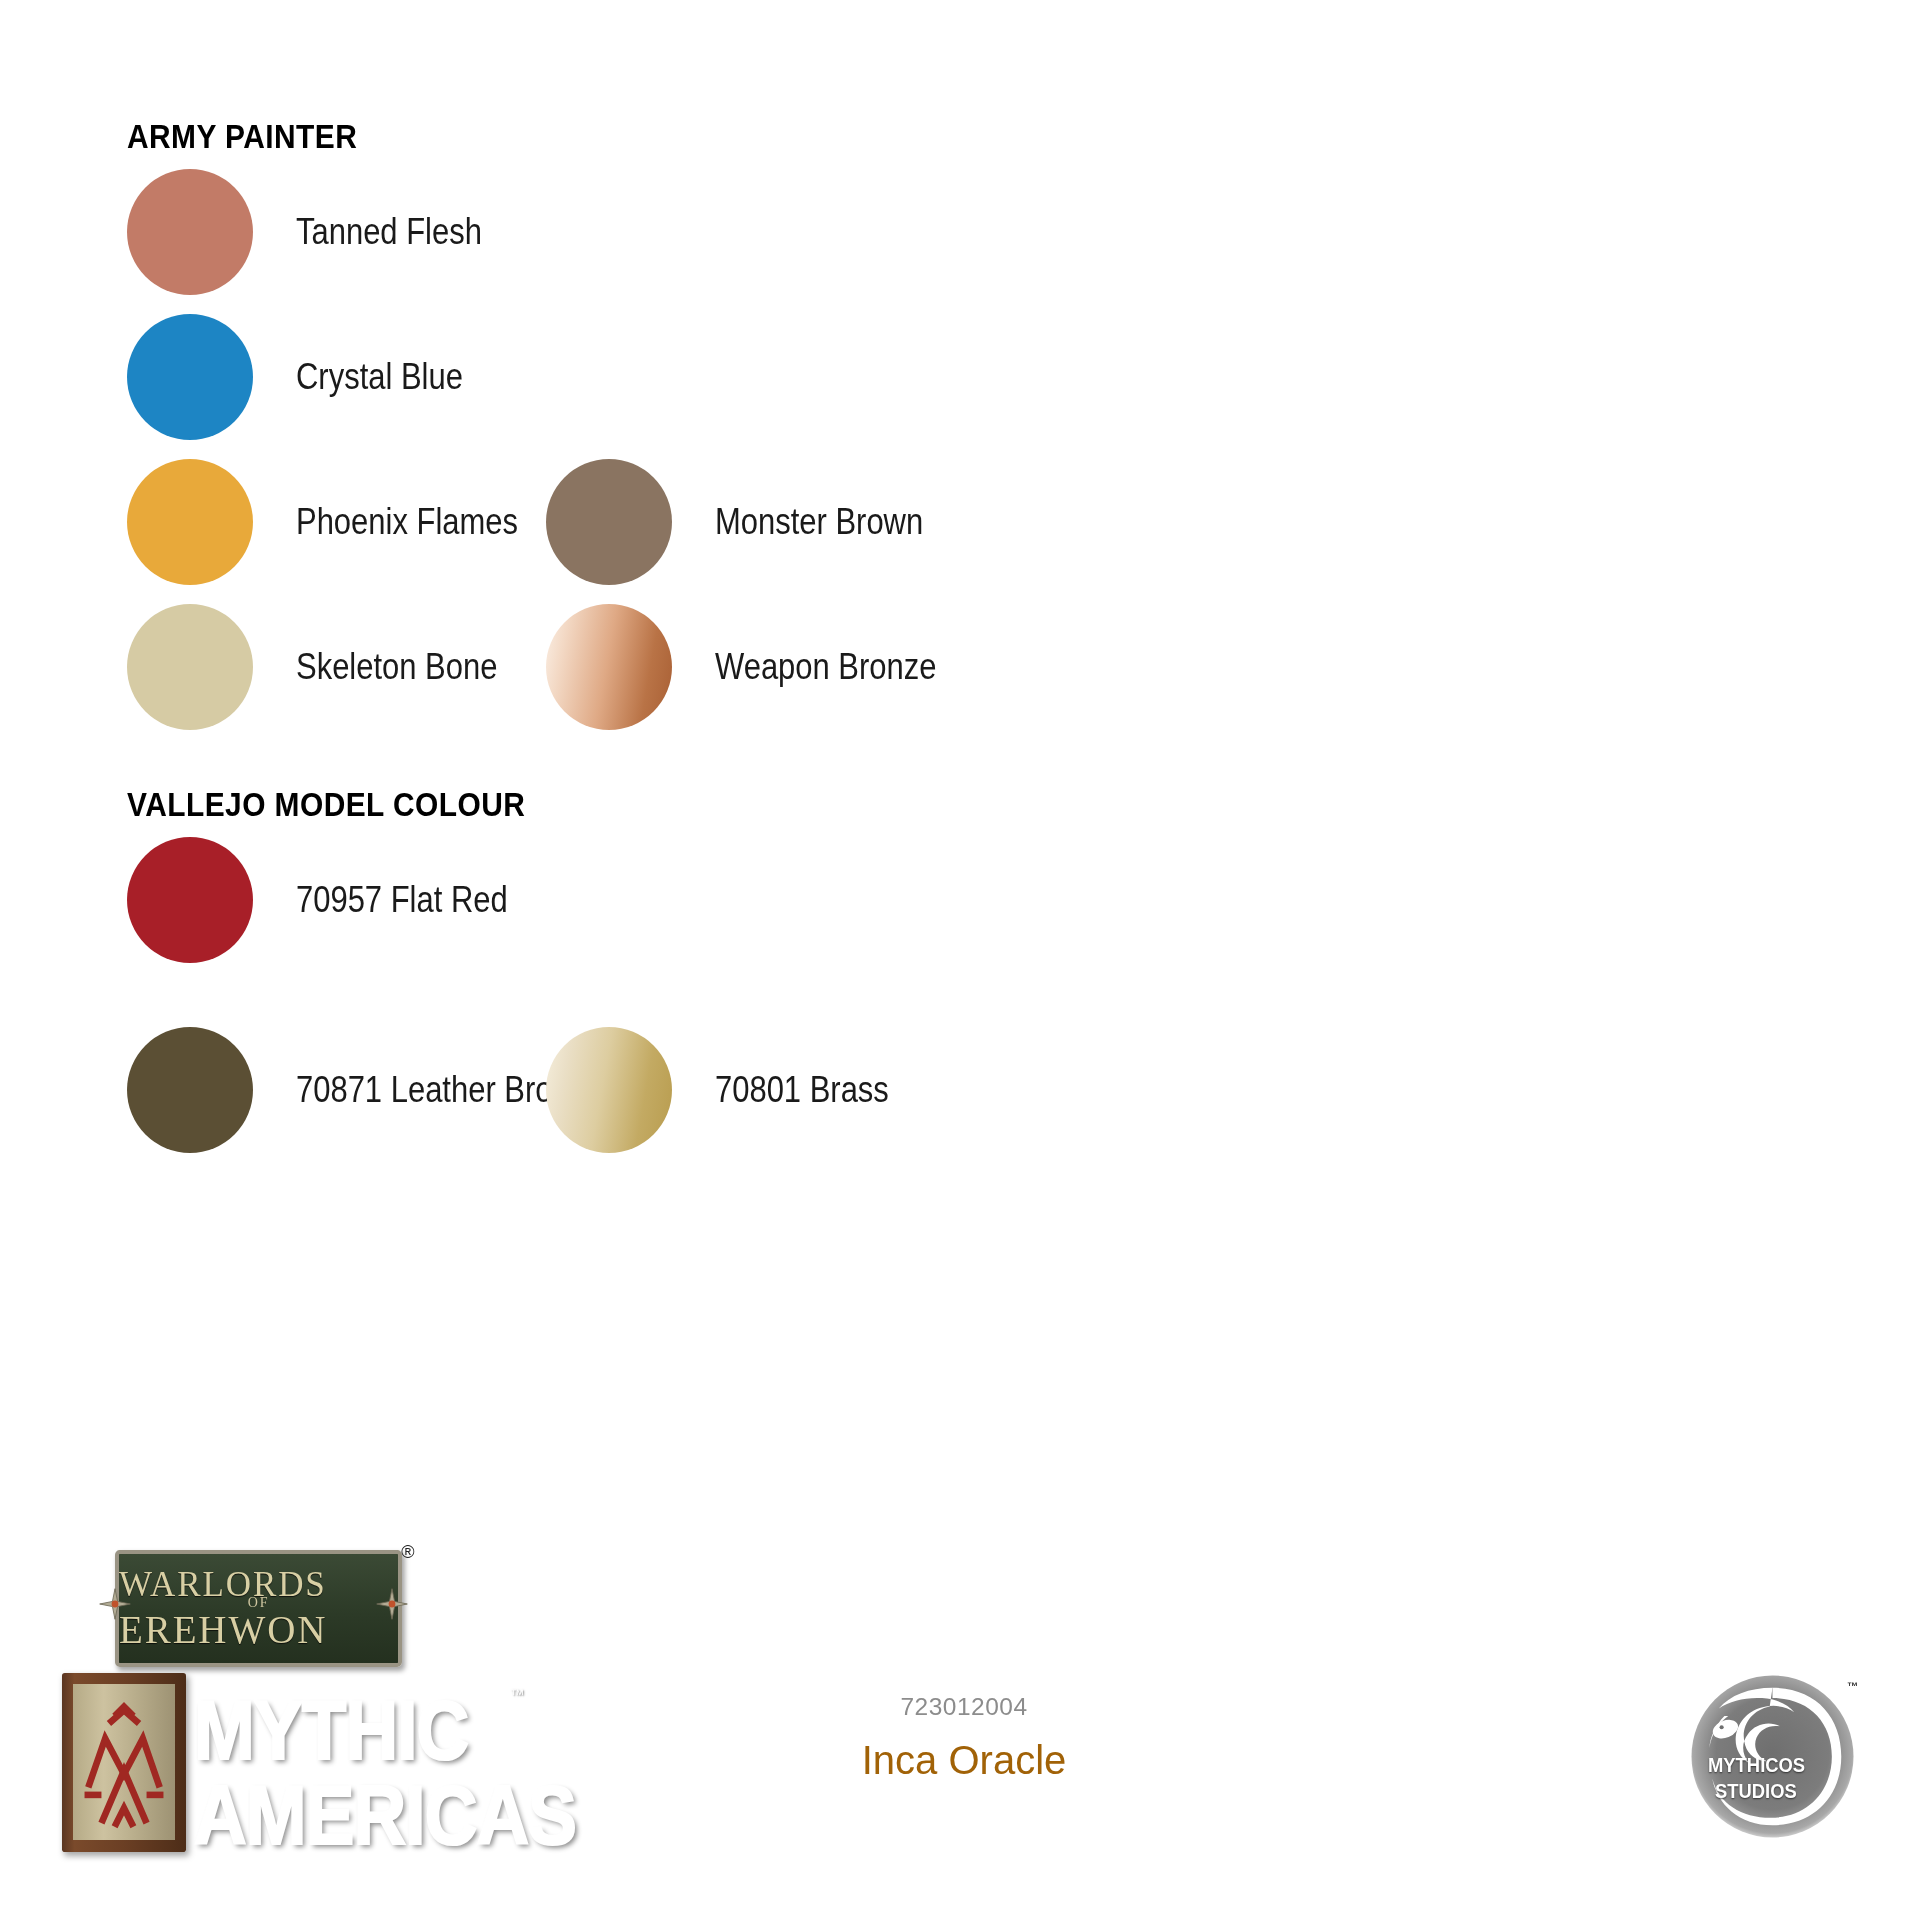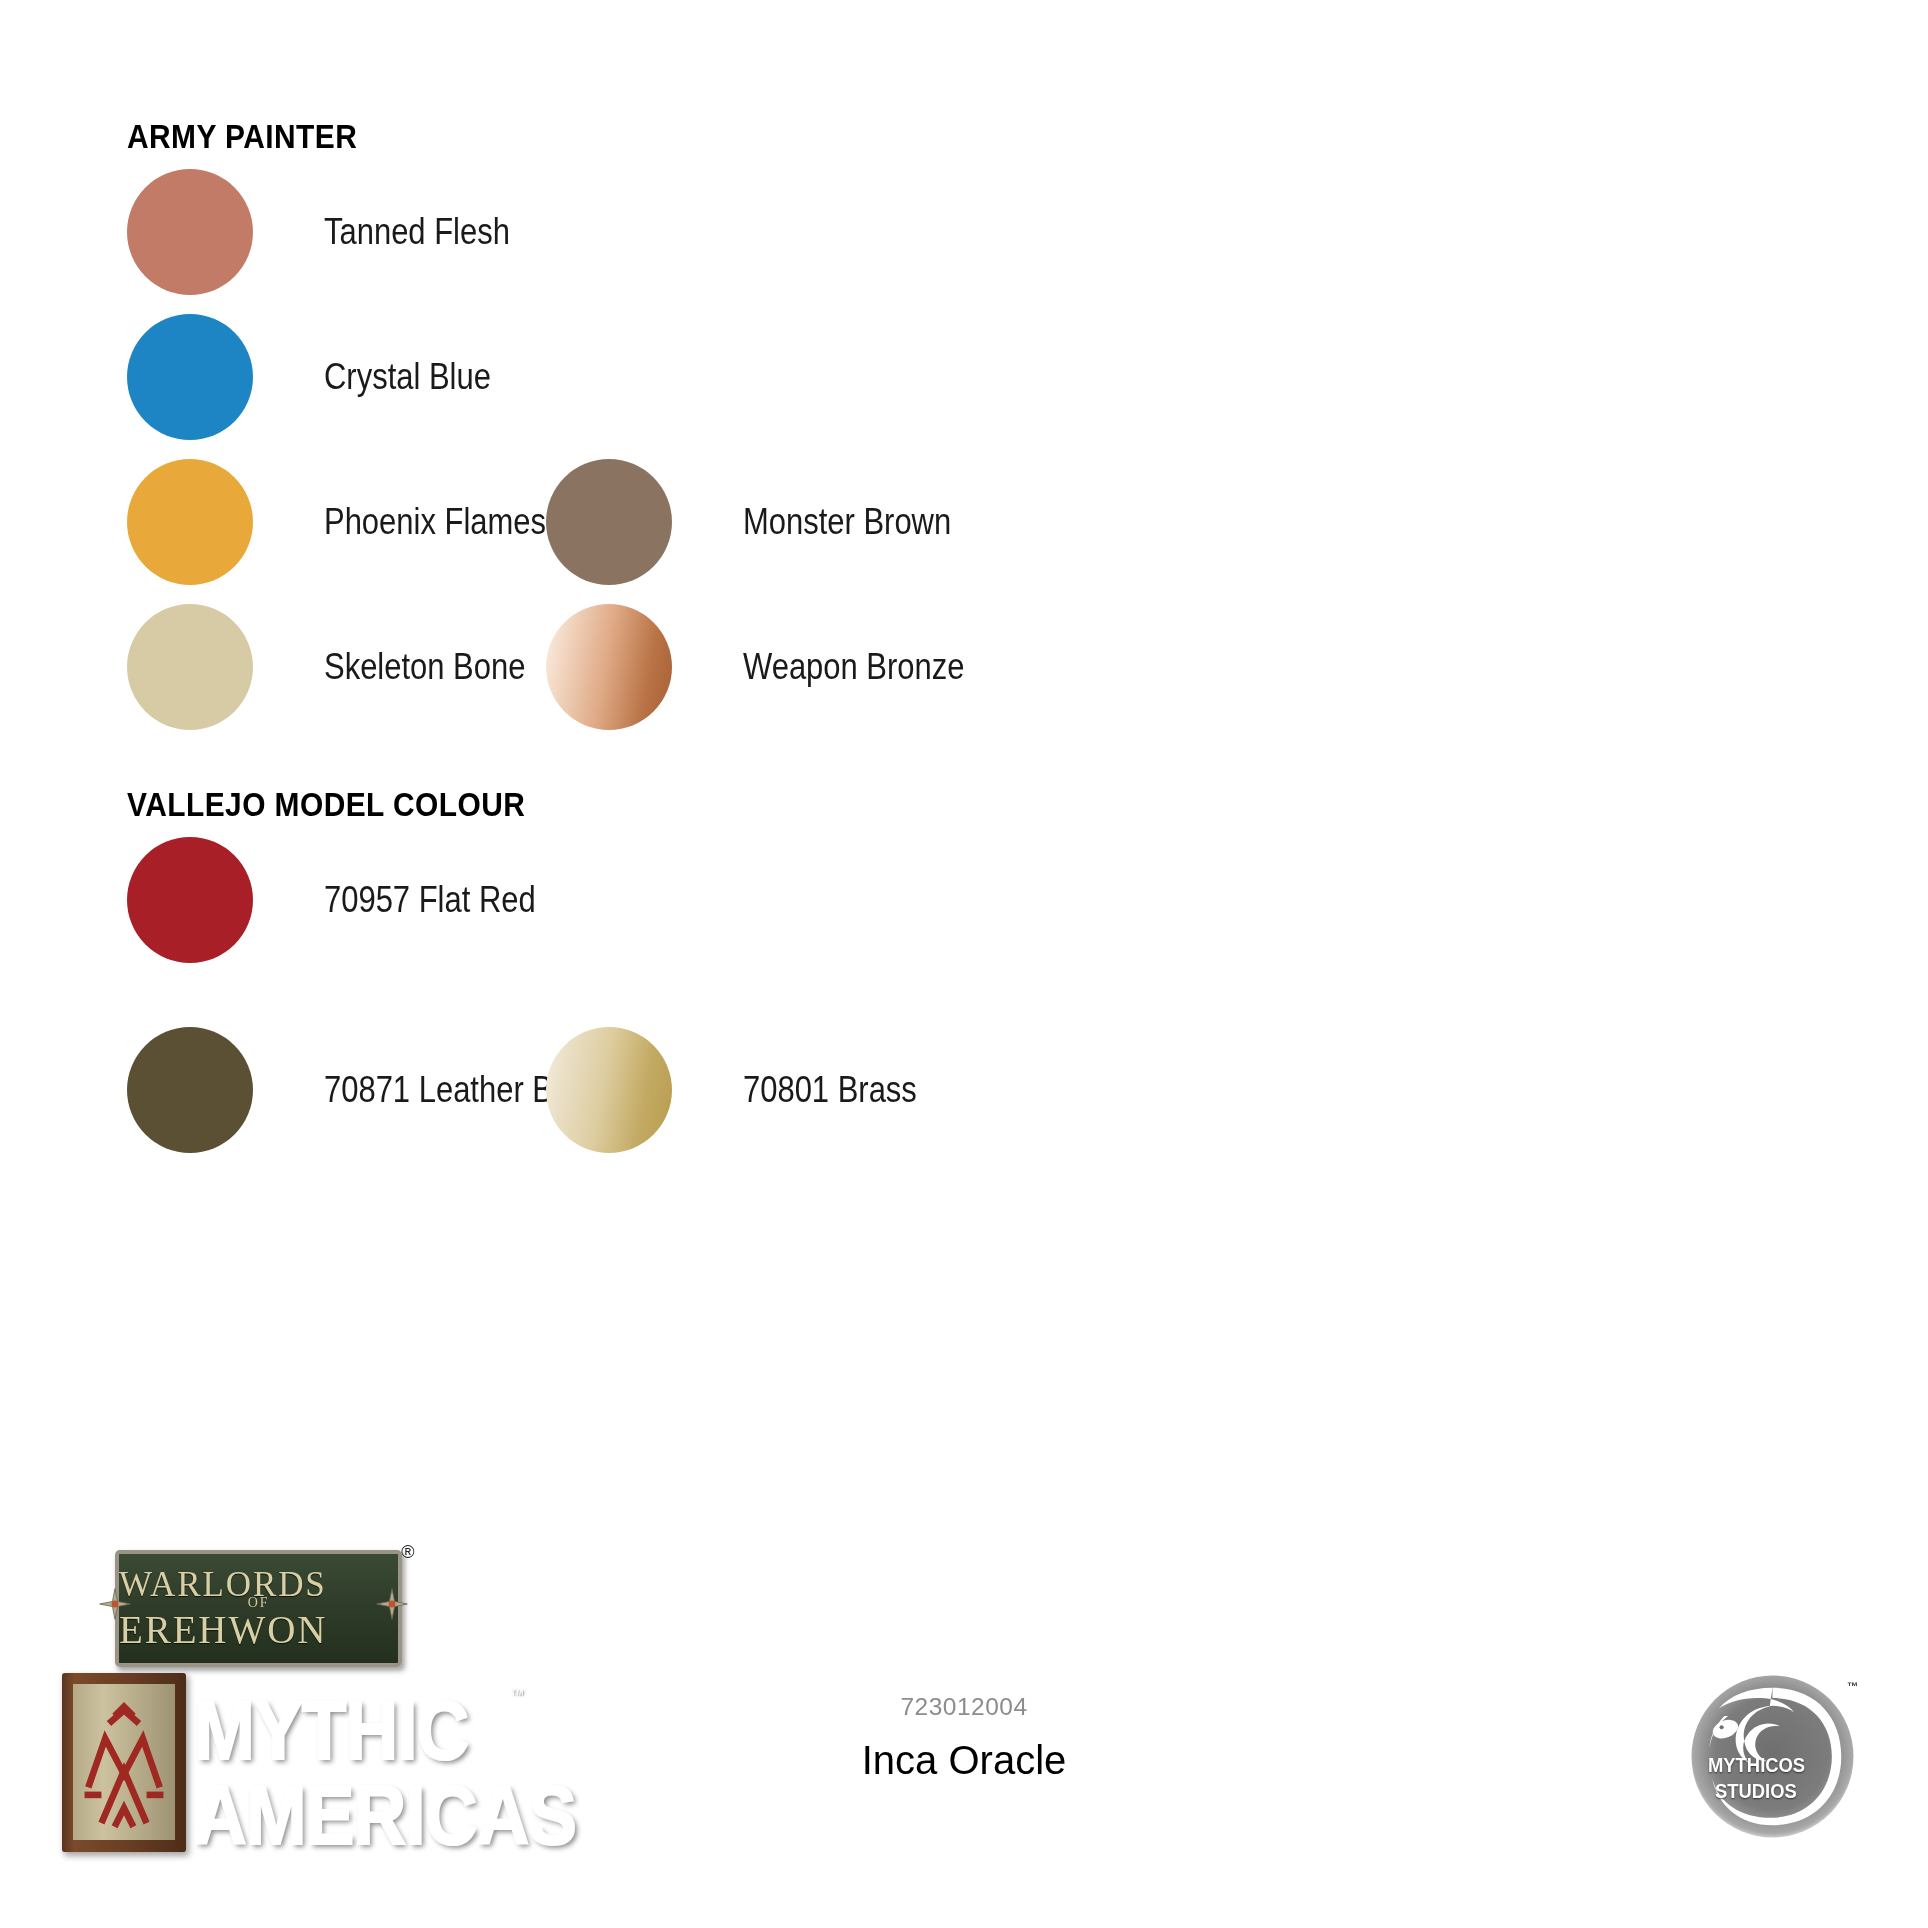--- a/index.html
+++ b/index.html
@@ -35,21 +35,20 @@
     transform-origin: left center;
     white-space: nowrap;
   }
 
   .paint {
     position: absolute;
     top: 0;
     height: 128px;
     display: flex;
     align-items: center;
-    gap: 28px;
   }
 
   .dot {
     width: 126px;
     height: 126px;
     border-radius: 50%;
     flex: 0 0 auto;
   }
 
   .paint-label {
@@ -197,21 +196,21 @@
   }
   .product-code {
     font-family: "Liberation Sans", sans-serif;
     font-size: 24.5px;
     color: #8c8c8c;
     letter-spacing: 0.5px;
   }
   .product-name {
     font-family: "Liberation Sans", sans-serif;
     font-size: 40px;
-    color: #000000;
+    color: #a16207;
     margin-top: 17px;
   }
   .site-url {
     font-family: "Liberation Sans", sans-serif;
     font-size: 30px;
     color: #8c8c8c;
     margin-top: 17px;
   }
 
   

